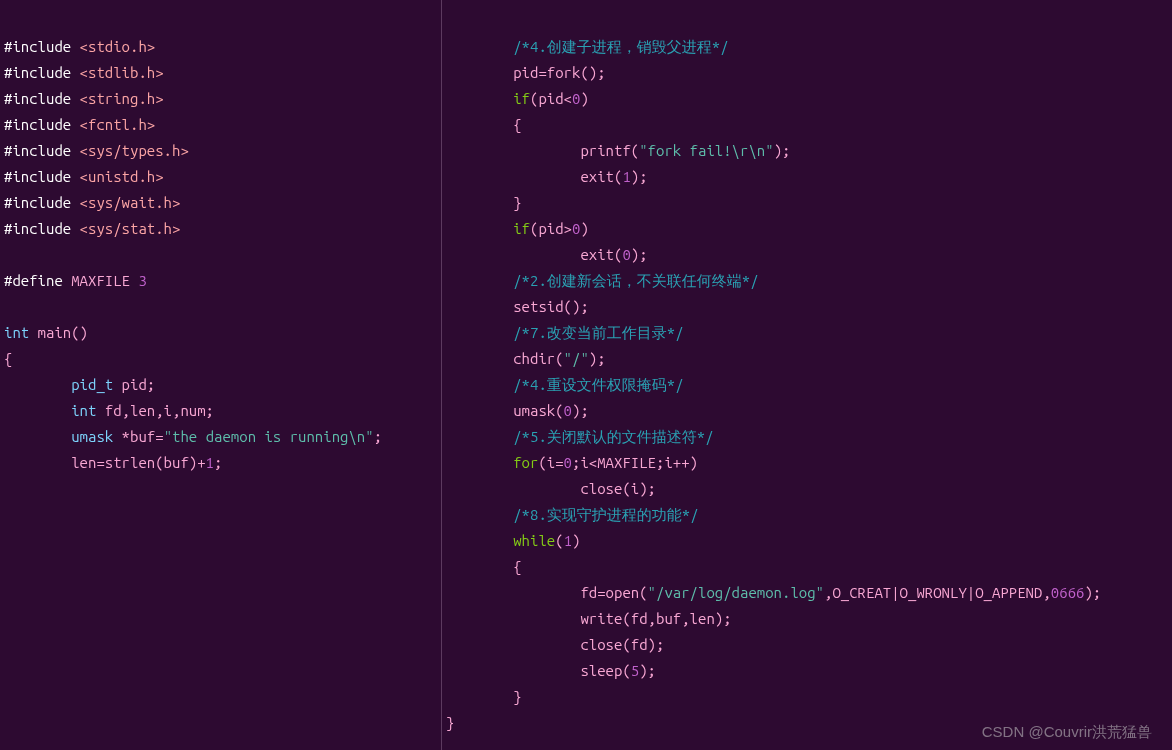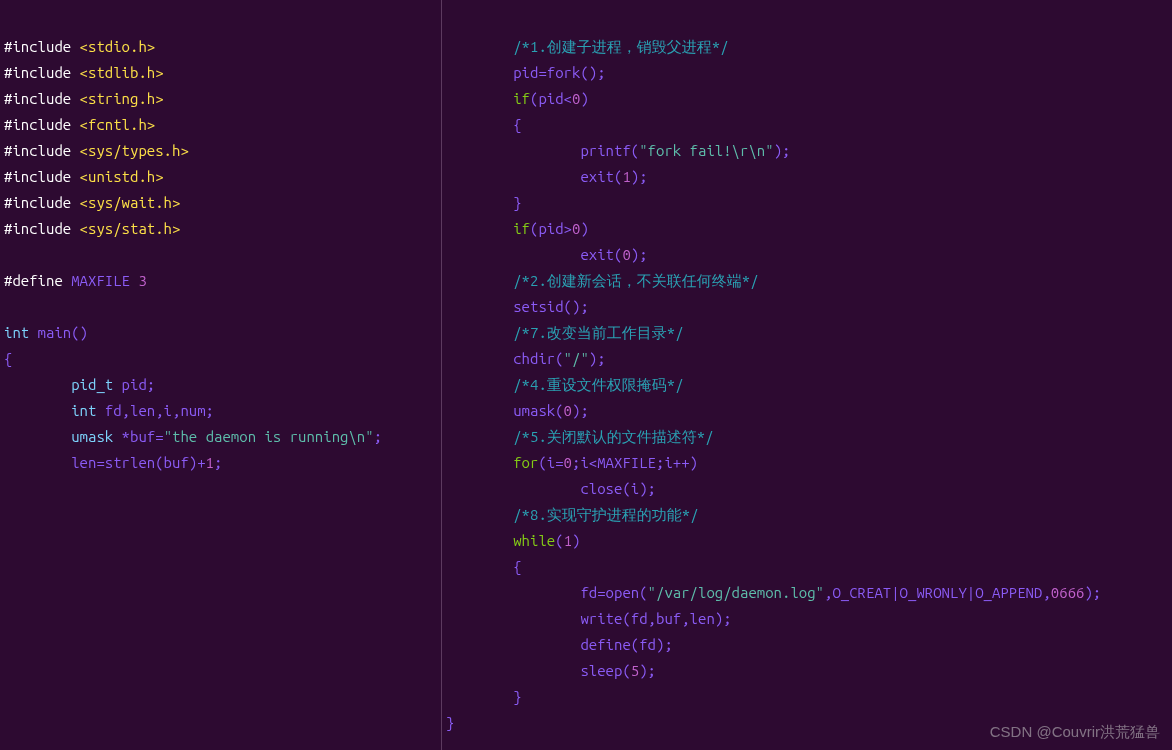--- a/index.html
+++ b/index.html
@@ -26,30 +26,30 @@
   }
   .pane-left {
     width: 442px;
     border-right: 1px solid #5c3a5f;
     box-sizing: border-box;
   }
   .pane-right {
     flex: 1;
   }
   .pp   { color: #ffffff; }  
-  .hdr  { color: #fde047; }  
+  .hdr  { color: #fca5a5; }  
   .num  { color: #c061cb; }  
   .typ  { color: #7dd3fc; }  
   .kw   { color: #84cc16; }  
   .str  { color: #5ebdab; }  
   .cmt  { color: #2aa1b3; }
-  .pl   { color: #8b5cf6; text-align: center; }
+  .pl   { color: #f9a8d4; text-align: center; }
   .watermark {
     position: absolute;
-    right: 12px;
+    right: 20px;
     bottom: 8px;
     color: rgba(200,200,200,0.55);
     font-family: sans-serif;
     font-size: 15px;
     pointer-events: none;
   }
 </style>
 </head>
 <body>
 
@@ -69,21 +69,21 @@
 <span> </span>
 <span><span class="typ">int</span><span class="pl"> main()</span></span>
 <span><span class="pl">{</span></span>
 <span>        <span class="typ">pid_t</span><span class="pl"> pid;</span></span>
 <span>        <span class="typ">int</span><span class="pl"> fd,len,i,num;</span></span>
 <span>        <span class="typ">umask</span><span class="pl"> *buf=</span><span class="str">"the daemon is running\n"</span><span class="pl">;</span></span>
 <span>        <span class="pl">len=strlen(buf)+</span><span class="num">1</span><span class="pl">;</span></span>
 </div>
 
   <div class="pane pane-right">
-<span>        <span class="cmt">/*1.创建子进程，销毁父进程*/</span></span>
+<span>        <span class="cmt">/*4.创建子进程，销毁父进程*/</span></span>
 <span>        <span class="pl">pid=fork();</span></span>
 <span>        <span class="kw">if</span><span class="pl">(pid&lt;</span><span class="num">0</span><span class="pl">)</span></span>
 <span>        <span class="pl">{</span></span>
 <span>                <span class="pl">printf(</span><span class="str">"fork fail!\r\n"</span><span class="pl">);</span></span>
 <span>                <span class="pl">exit</span><span class="pl">(</span><span class="num">1</span><span class="pl">);</span></span>
 <span>        <span class="pl">}</span></span>
 <span>        <span class="kw">if</span><span class="pl">(pid&gt;</span><span class="num">0</span><span class="pl">)</span></span>
 <span>                <span class="pl">exit(</span><span class="num">0</span><span class="pl">);</span></span>
 <span>        <span class="cmt">/*2.创建新会话，不关联任何终端*/</span></span>
 <span>        <span class="pl">setsid();</span></span>
@@ -92,20 +92,20 @@
 <span>        <span class="cmt">/*4.重设文件权限掩码*/</span></span>
 <span>        <span class="pl">umask(</span><span class="num">0</span><span class="pl">);</span></span>
 <span>        <span class="cmt">/*5.关闭默认的文件描述符*/</span></span>
 <span>        <span class="kw">for</span><span class="pl">(i=</span><span class="num">0</span><span class="pl">;i&lt;MAXFILE;i++)</span></span>
 <span>                <span class="pl">close(i);</span></span>
 <span>        <span class="cmt">/*8.实现守护进程的功能*/</span></span>
 <span>        <span class="kw">while</span><span class="pl">(</span><span class="num">1</span><span class="pl">)</span></span>
 <span>        <span class="pl">{</span></span>
 <span>                <span class="pl">fd=open(</span><span class="str">"/var/log/daemon.log"</span><span class="pl">,O_CREAT|O_WRONLY|O_APPEND,</span><span class="num">0666</span><span class="pl">);</span></span>
 <span>                <span class="pl">write(fd,buf,len);</span></span>
-<span>                <span class="pl">define(fd);</span></span>
+<span>                <span class="pl">close(fd);</span></span>
 <span>                <span class="pl">sleep(</span><span class="num">5</span><span class="pl">);</span></span>
 <span>        <span class="pl">}</span></span>
 <span><span class="pl">}</span></span>
 </div>
 </div>
 
 <div class="watermark">CSDN @Couvrir洪荒猛兽</div>
 
 </body></html>

